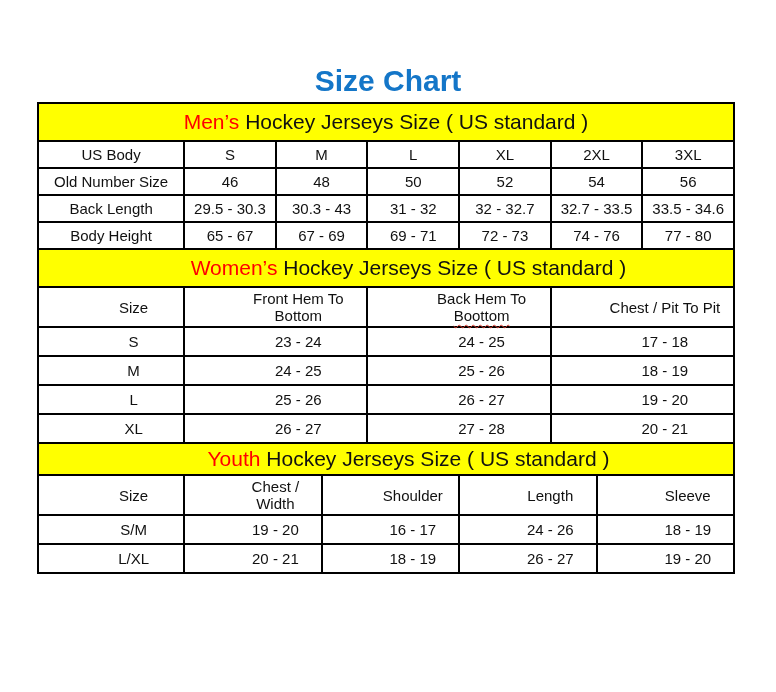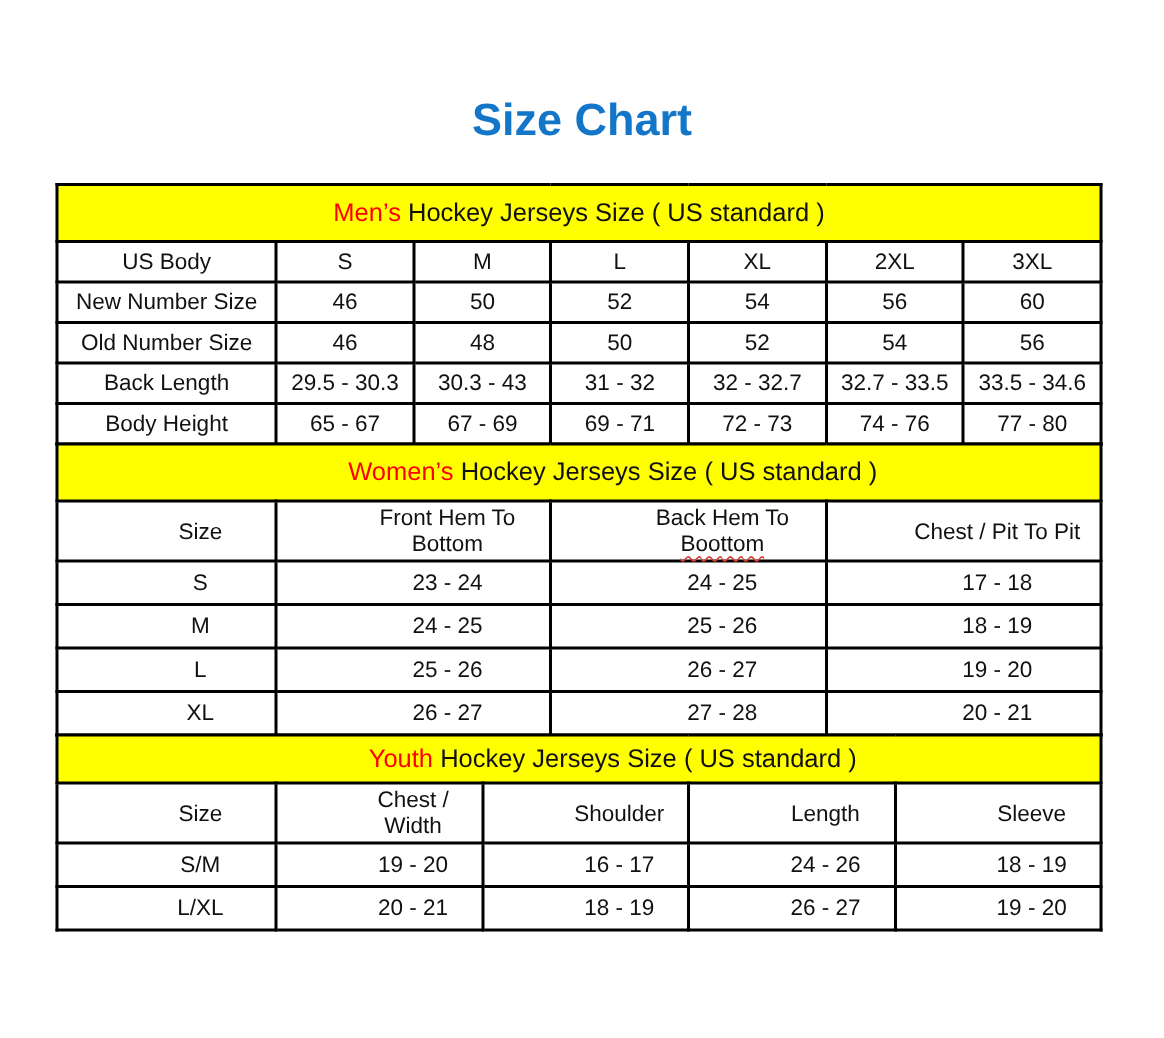--- a/index.html
+++ b/index.html
@@ -20,21 +20,21 @@
     overflow: hidden;
   }
   .page {
     position: relative;
     width: 776px;
     height: 692px;
   }
   .page-title {
     margin: 0;
     padding-top: 64px;
-    padding-bottom: 24px;
+    padding-bottom: 4px;
     text-align: center;
     color: var(--blue);
     font-size: 30px;
     font-weight: bold;
     letter-spacing: 0px;
   }
   table.size-table {
     border-collapse: collapse;
     table-layout: fixed;
     width: 698px;
@@ -47,21 +47,21 @@
     border: 2px solid var(--border);
     text-align: center;
     vertical-align: middle;
     padding: 2px 3px;
     font-weight: normal;
     color: var(--ink);
   }
   .caption-cell {
     background: var(--yellow);
     height: 38px;
-    font-size: 17px;
+    font-size: 21px;
     font-weight: bold;
   }
   .caption-cell .hl { color: var(--red); }
   .header-cell { font-weight: bold; }
   .row-label-bold { font-weight: bold; }
   .mens-table td { height: 27px; }
   .womens-table td, .youth-table td { height: 29px; padding-left: 48px; }
   .mens-table .caption-cell,
   .womens-table .caption-cell { height: 38px; }
   .youth-table .caption-cell { height: 32px; }
@@ -99,29 +99,20 @@
       <tr>
         <td class="header-cell">US Body</td>
         <td class="header-cell">S</td>
         <td class="header-cell">M</td>
         <td class="header-cell">L</td>
         <td class="header-cell">XL</td>
         <td class="header-cell">2XL</td>
         <td class="header-cell">3XL</td>
       </tr>
       <tr>
-        <td>New Number Size</td>
-        <td>46</td>
-        <td>50</td>
-        <td>52</td>
-        <td>54</td>
-        <td>56</td>
-        <td>60</td>
-      </tr>
-      <tr>
         <td>Old Number Size</td>
         <td>46</td>
         <td>48</td>
         <td>50</td>
         <td>52</td>
         <td>54</td>
         <td>56</td>
       </tr>
       <tr>
         <td>Back Length</td>

